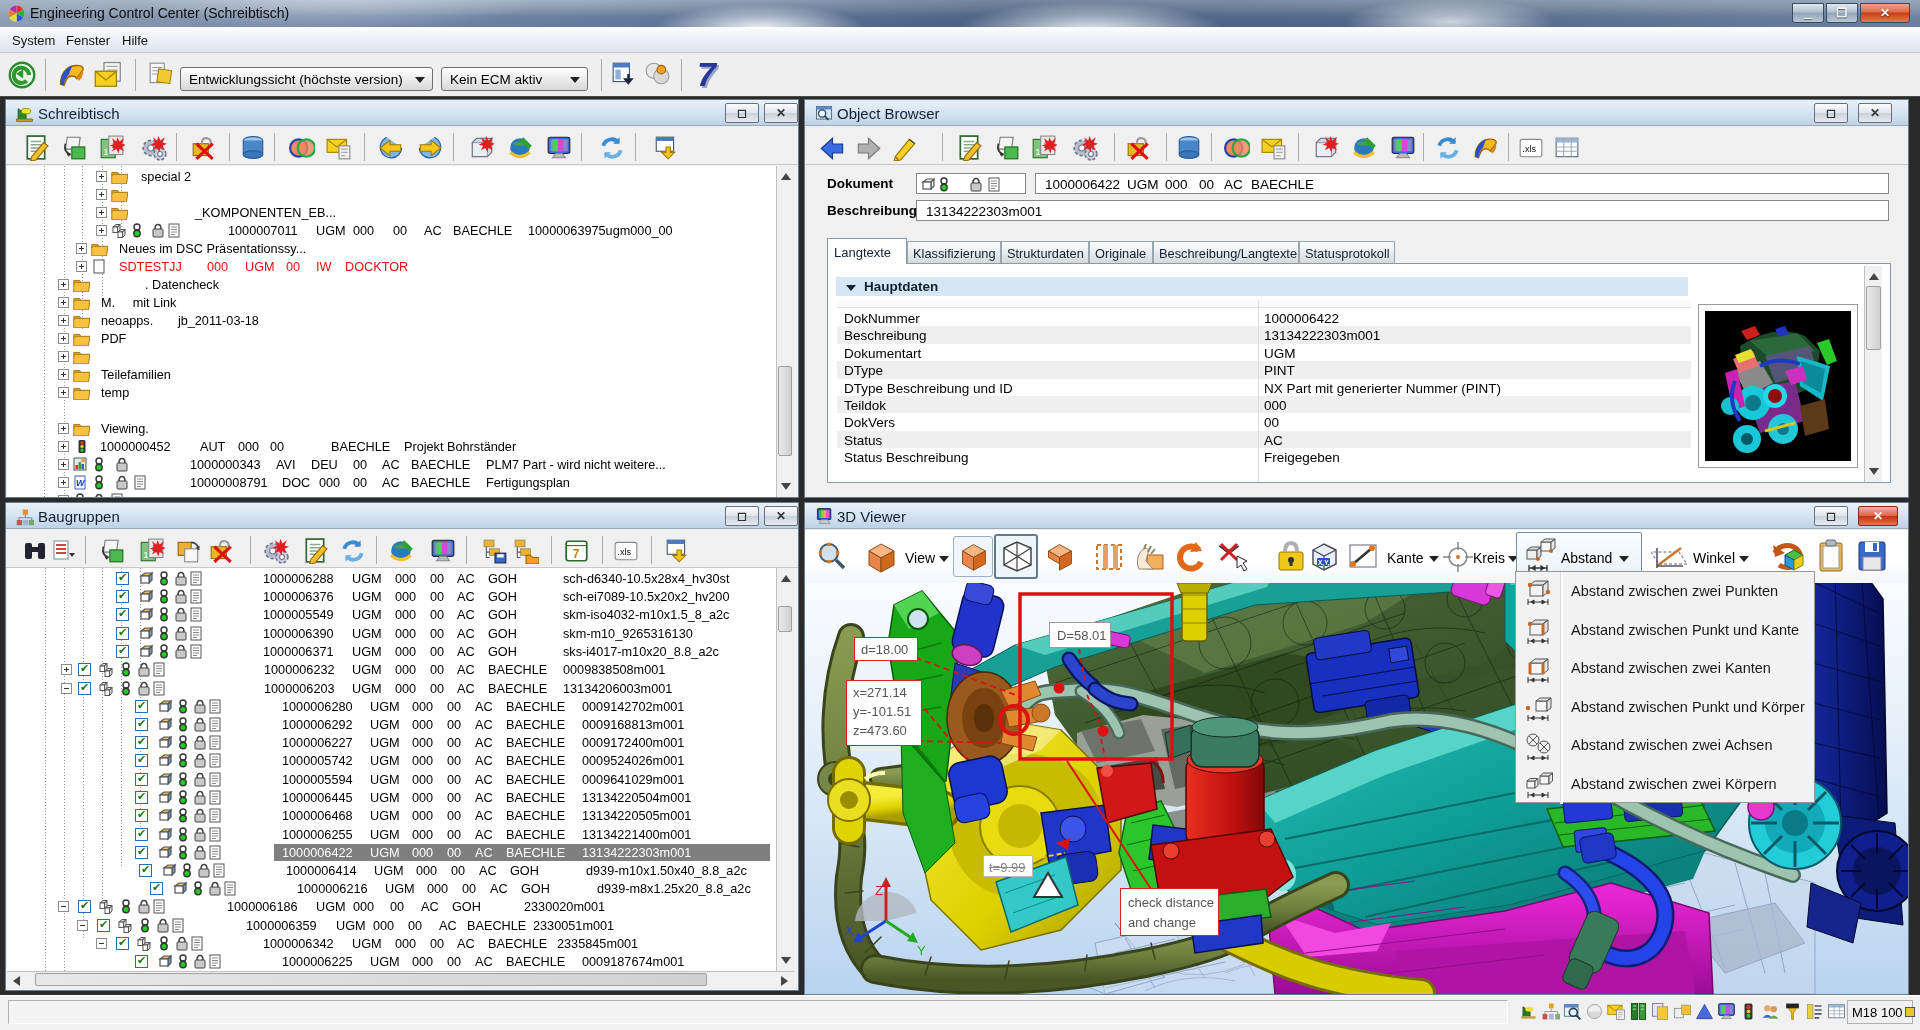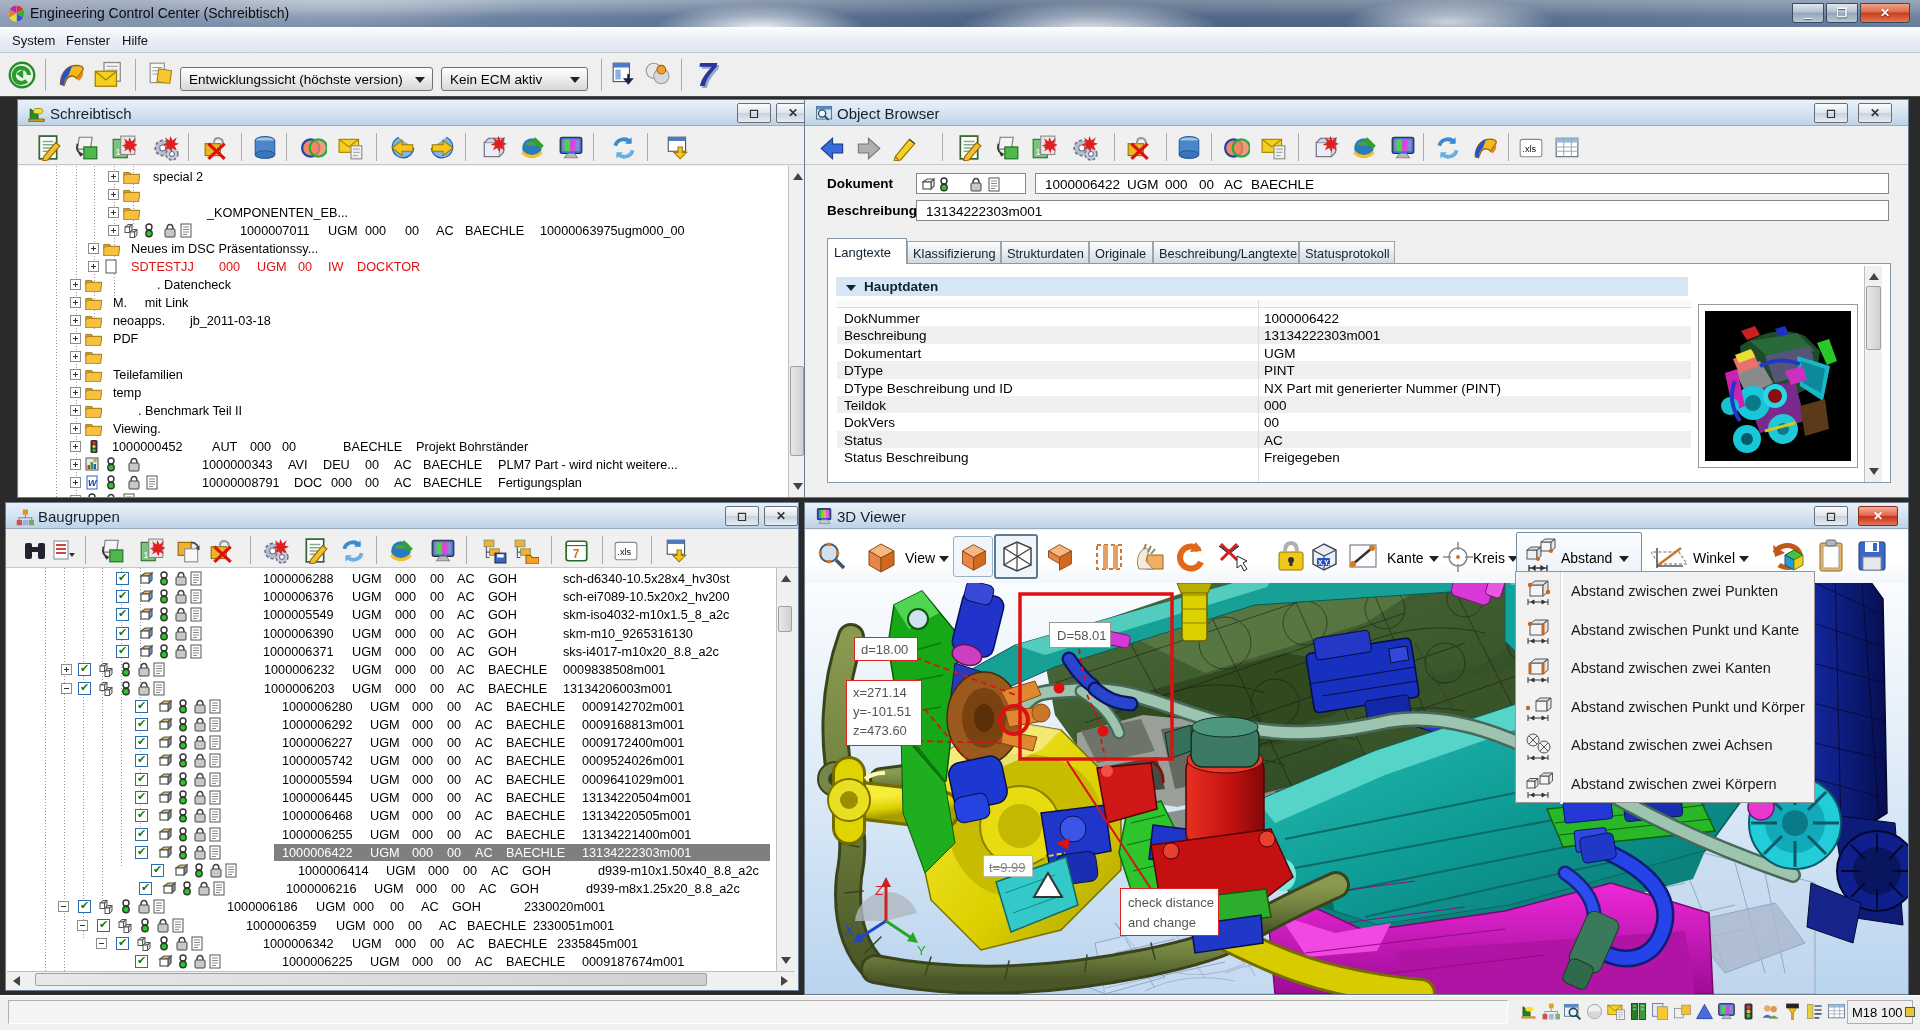--- a/index.html
+++ b/index.html
@@ -367,21 +367,21 @@
       <div class="arr"></div>
     </div>
   <div class="combo" style="left:441px; width:147px">
       <span>Kein ECM aktiv</span>
       <div class="arr"></div>
     </div>
   <div class="tsep" style="left:601px"></div>
   <div class="tsep" style="left:681px"></div>
 </div>
 
-<div class="panel" id="p-schreib" style="left:17px; top:99px; width:794px; height:399px">
+<div class="panel" id="p-schreib" style="left:5px; top:99px; width:794px; height:399px">
   <div class="phead">
     <svg class="icon" style="left:9px;top:4px" width="19" height="19" viewBox="0 0 24 24">
         <path d="M2 19 h20 v3 h-20 z" fill="#c8a030" stroke="#806000"></path>
         <path d="M4 19 v-13 l10 7 v6" fill="#2a8a2a" stroke="#1a4a1a"></path>
         <ellipse cx="14" cy="9" rx="6" ry="3.5" fill="#f0e030" stroke="#908000"></ellipse>
       </svg>
     <div class="ptitle">Schreibtisch</div>
     <div class="pbtn" style="left:719px">
         <div class="g">◻</div>
       </div>
@@ -519,25 +519,20 @@
     </div>
     <div class="trow" style="top:200px;left:0;width:769px">
       <div class="plusbox plus" style="left:51px"></div><svg class="ri" style="left:66px" width="17" height="15" viewBox="0 0 23 19">
           <use href="#sym-folder"></use>
         </svg><span class="tt" style="left:94px">Teilefamilien</span>
     </div>
     <div class="trow" style="top:218px;left:0;width:769px">
       <div class="plusbox plus" style="left:51px"></div><svg class="ri" style="left:66px" width="17" height="15" viewBox="0 0 23 19">
           <use href="#sym-folder"></use>
         </svg><span class="tt" style="left:94px">temp</span>
-    </div>
-    <div class="trow" style="top:236px;left:0;width:769px">
-      <div class="plusbox plus" style="left:51px"></div><svg class="ri" style="left:66px" width="17" height="15" viewBox="0 0 23 19">
-          <use href="#sym-folder"></use>
-        </svg><span class="tt" style="left:119px">. Benchmark Teil II</span>
     </div>
     <div class="trow" style="top:254px;left:0;width:769px">
       <div class="plusbox plus" style="left:51px"></div><svg class="ri" style="left:66px" width="17" height="15" viewBox="0 0 23 19">
           <use href="#sym-folder"></use>
         </svg><span class="tt" style="left:94px">Viewing.</span>
     </div>
     <div class="trow" style="top:272px;left:0;width:769px">
       <div class="plusbox plus" style="left:51px"></div><svg class="ri" style="left:68px" width="14" height="15" viewBox="0 0 14 15">
           <use href="#r-traffic"></use>
         </svg>
@@ -1220,21 +1215,21 @@
           <use href="#r-doc"></use>
         </svg>
     <span class="tt" style="left:275px;color:#fff">1000006422</span>
     <span class="tt" style="left:363px;color:#fff">UGM</span>
     <span class="tt" style="left:405px;color:#fff">000</span>
     <span class="tt" style="left:440px;color:#fff">00</span>
     <span class="tt" style="left:468px;color:#fff">AC</span>
     <span class="tt" style="left:499px;color:#fff">BAECHLE</span>
     <span class="tt" style="left:575px;color:#fff">13134222303m001</span>
     </div>
-    <div class="trow" style="top:294px;left:16px;width:668px">
+    <div class="trow" style="top:294px;left:4px;width:668px">
     <div class="chk" style="left:128px"></div>
     <svg class="ri" style="left:151px" width="15" height="15" viewBox="0 0 15 15">
           <use href="#r-cube3"></use>
         </svg>
     <svg class="ri" style="left:169px" width="14" height="15" viewBox="0 0 14 15">
           <use href="#r-8"></use>
         </svg>
     <svg class="ri" style="left:186px" width="14" height="15" viewBox="0 0 14 15">
           <use href="#r-lock"></use>
         </svg>
@@ -1242,21 +1237,21 @@
           <use href="#r-doc"></use>
         </svg>
     <span class="tt" style="left:275px">1000006414</span>
     <span class="tt" style="left:363px">UGM</span>
     <span class="tt" style="left:405px">000</span>
     <span class="tt" style="left:440px">00</span>
     <span class="tt" style="left:468px">AC</span>
     <span class="tt" style="left:499px">GOH</span>
     <span class="tt" style="left:575px">d939-m10x1.50x40_8.8_a2c</span>
     </div>
-    <div class="trow" style="top:312px;left:4px;width:638px">
+    <div class="trow" style="top:312px;left:15px;width:638px">
     <div class="chk" style="left:128px"></div>
     <svg class="ri" style="left:151px" width="15" height="15" viewBox="0 0 15 15">
           <use href="#r-cube3"></use>
         </svg>
     <svg class="ri" style="left:169px" width="14" height="15" viewBox="0 0 14 15">
           <use href="#r-8"></use>
         </svg>
     <svg class="ri" style="left:186px" width="14" height="15" viewBox="0 0 14 15">
           <use href="#r-lock"></use>
         </svg>

